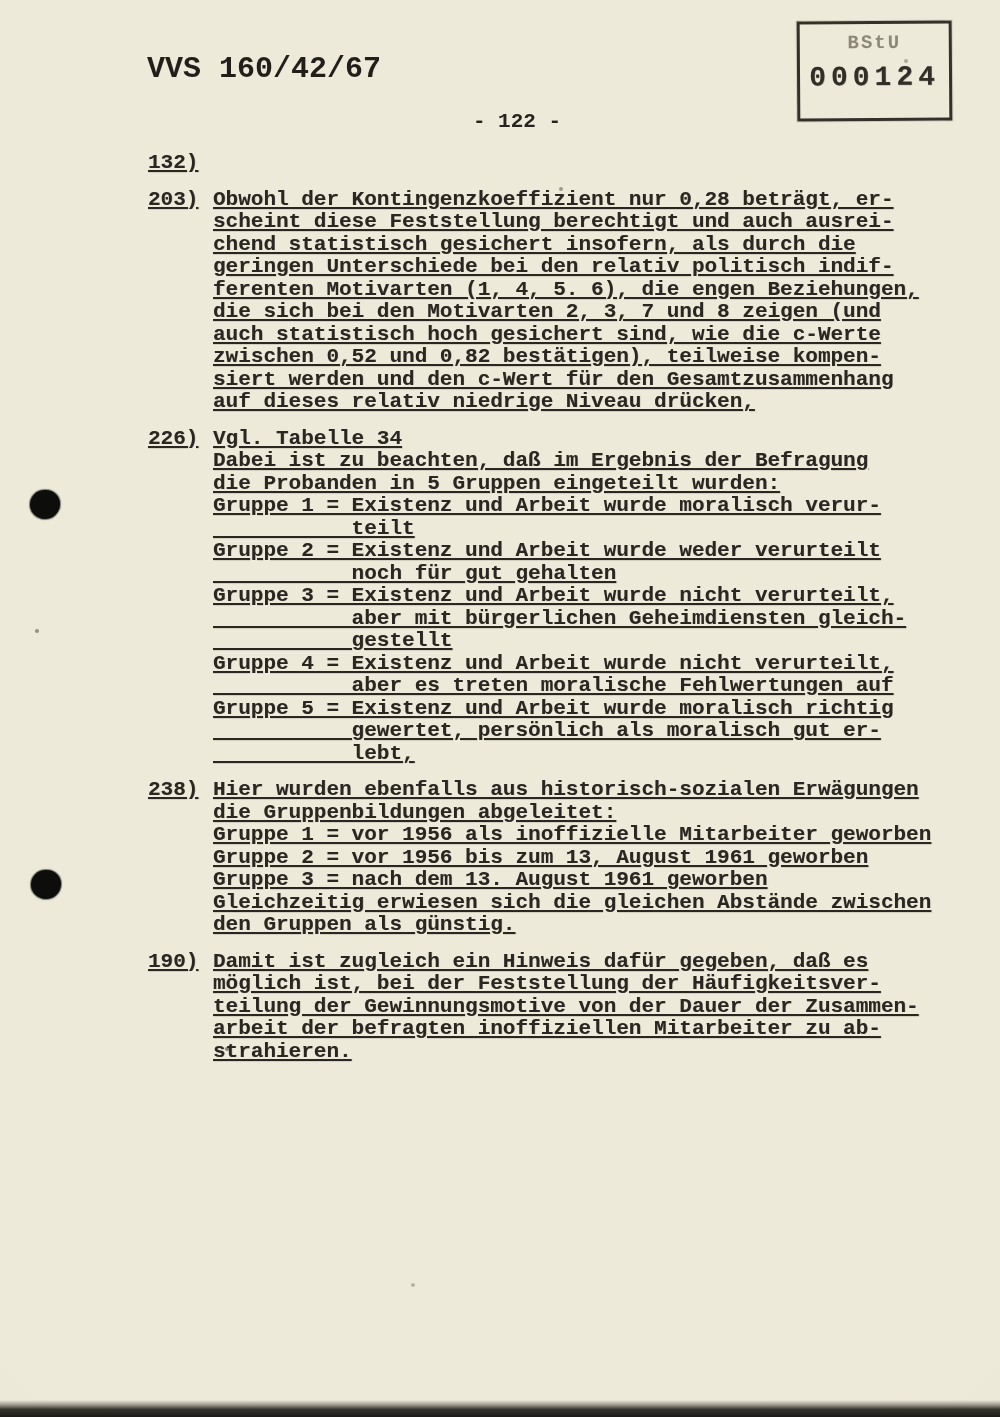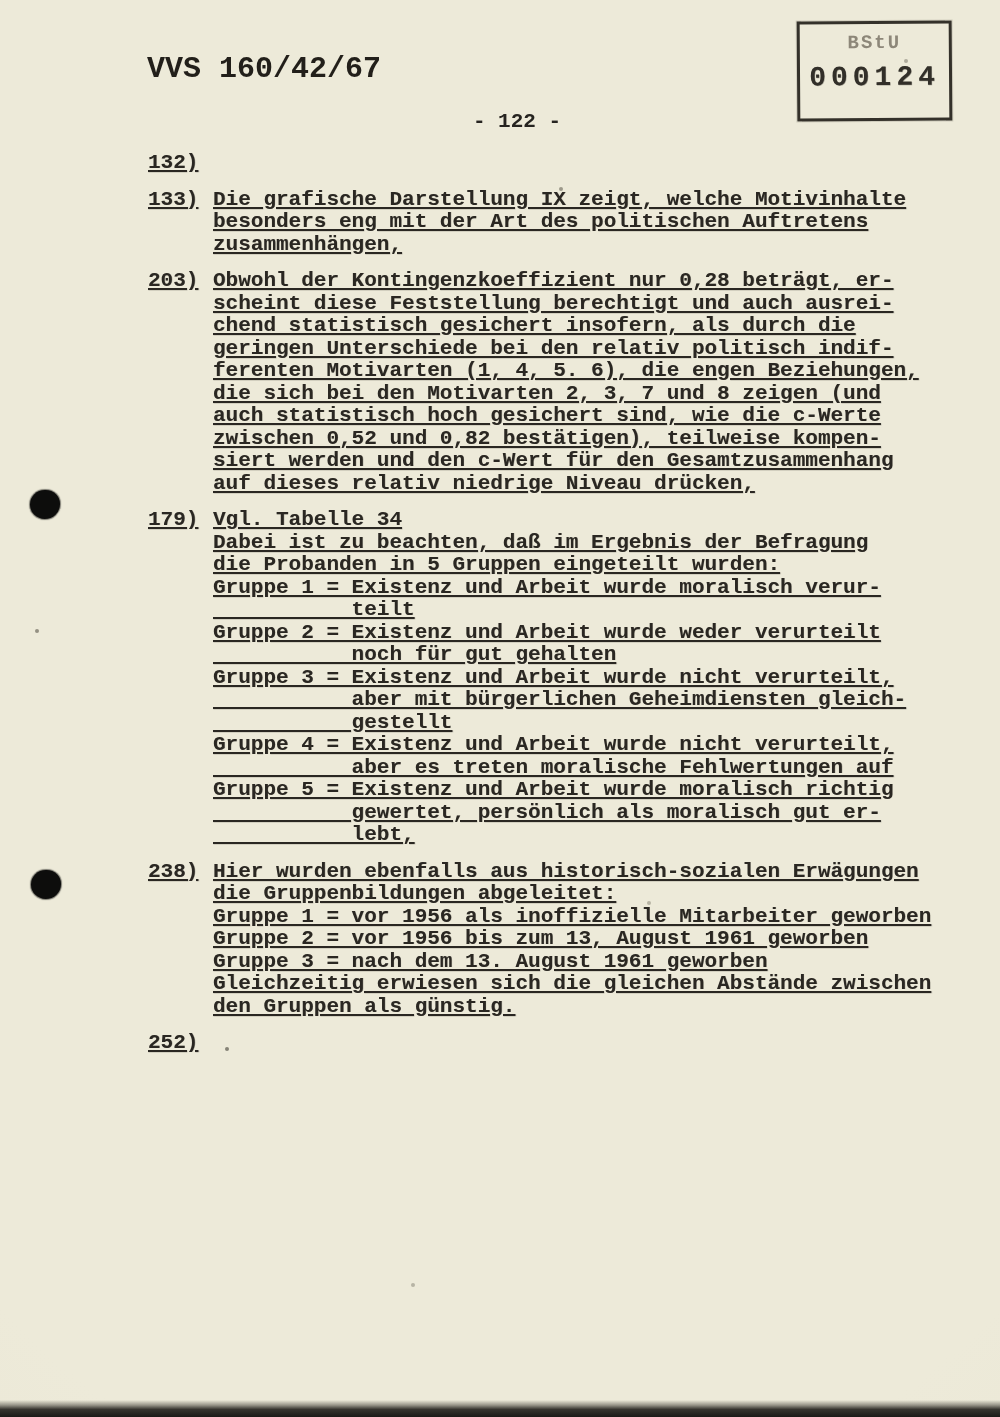--- a/index.html
+++ b/index.html
@@ -135,43 +135,37 @@
   </div>
 
   <div class="page-number">- 122 -</div>
 
   <main class="footnotes">
 
     <div class="footnote">
       <span class="fn-num">132)</span>
     </div>
 
-    <div class="footnote">
-      <span class="fn-num">133)</span>
-      <span class="fn-body">Die grafische Darstellung IX zeigt, welche Motivinhalte
-besonders eng mit der Art des politischen Auftretens
-zusammenhängen,</span>
-    </div>
 
     <div class="footnote">
       <span class="fn-num">203)</span>
       <span class="fn-body">Obwohl der Kontingenzkoeffizient nur 0,28 beträgt, er-
 scheint diese Feststellung berechtigt und auch ausrei-
 chend statistisch gesichert insofern, als durch die
 geringen Unterschiede bei den relativ politisch indif-
 ferenten Motivarten (1, 4, 5. 6), die engen Beziehungen,
 die sich bei den Motivarten 2, 3, 7 und 8 zeigen (und
 auch statistisch hoch gesichert sind, wie die c-Werte
 zwischen 0,52 und 0,82 bestätigen), teilweise kompen-
 siert werden und den c-Wert für den Gesamtzusammenhang
 auf dieses relativ niedrige Niveau drücken,</span>
     </div>
 
     <div class="footnote">
-      <span class="fn-num">179)</span>
+      <span class="fn-num">226)</span>
       <span class="fn-body">Vgl. Tabelle 34
 Dabei ist zu beachten, daß im Ergebnis der Befragung
 die Probanden in 5 Gruppen eingeteilt wurden:
 Gruppe 1 = Existenz und Arbeit wurde moralisch verur-
            teilt
 Gruppe 2 = Existenz und Arbeit wurde weder verurteilt
            noch für gut gehalten
 Gruppe 3 = Existenz und Arbeit wurde nicht verurteilt,
            aber mit bürgerlichen Geheimdiensten gleich-
            gestellt
@@ -187,21 +181,26 @@
       <span class="fn-body">Hier wurden ebenfalls aus historisch-sozialen Erwägungen
 die Gruppenbildungen abgeleitet:
 Gruppe 1 = vor 1956 als inoffizielle Mitarbeiter geworben
 Gruppe 2 = vor 1956 bis zum 13, August 1961 geworben
 Gruppe 3 = nach dem 13. August 1961 geworben
 Gleichzeitig erwiesen sich die gleichen Abstände zwischen
 den Gruppen als günstig.</span>
     </div>
 
     <div class="footnote">
-      <span class="fn-num">252)</span>
+      <span class="fn-num">190)</span>
+      <span class="fn-body">Damit ist zugleich ein Hinweis dafür gegeben, daß es
+möglich ist, bei der Feststellung der Häufigkeitsver-
+teilung der Gewinnungsmotive von der Dauer der Zusammen-
+arbeit der befragten inoffiziellen Mitarbeiter zu ab-
+strahieren.</span>
     </div>
 
   </main>
 
   <div class="hole-punch hole-1"></div>
   <div class="hole-punch hole-2"></div>
   <div class="specks"></div>
   <div class="bottom-edge"></div>
 
 </div>

